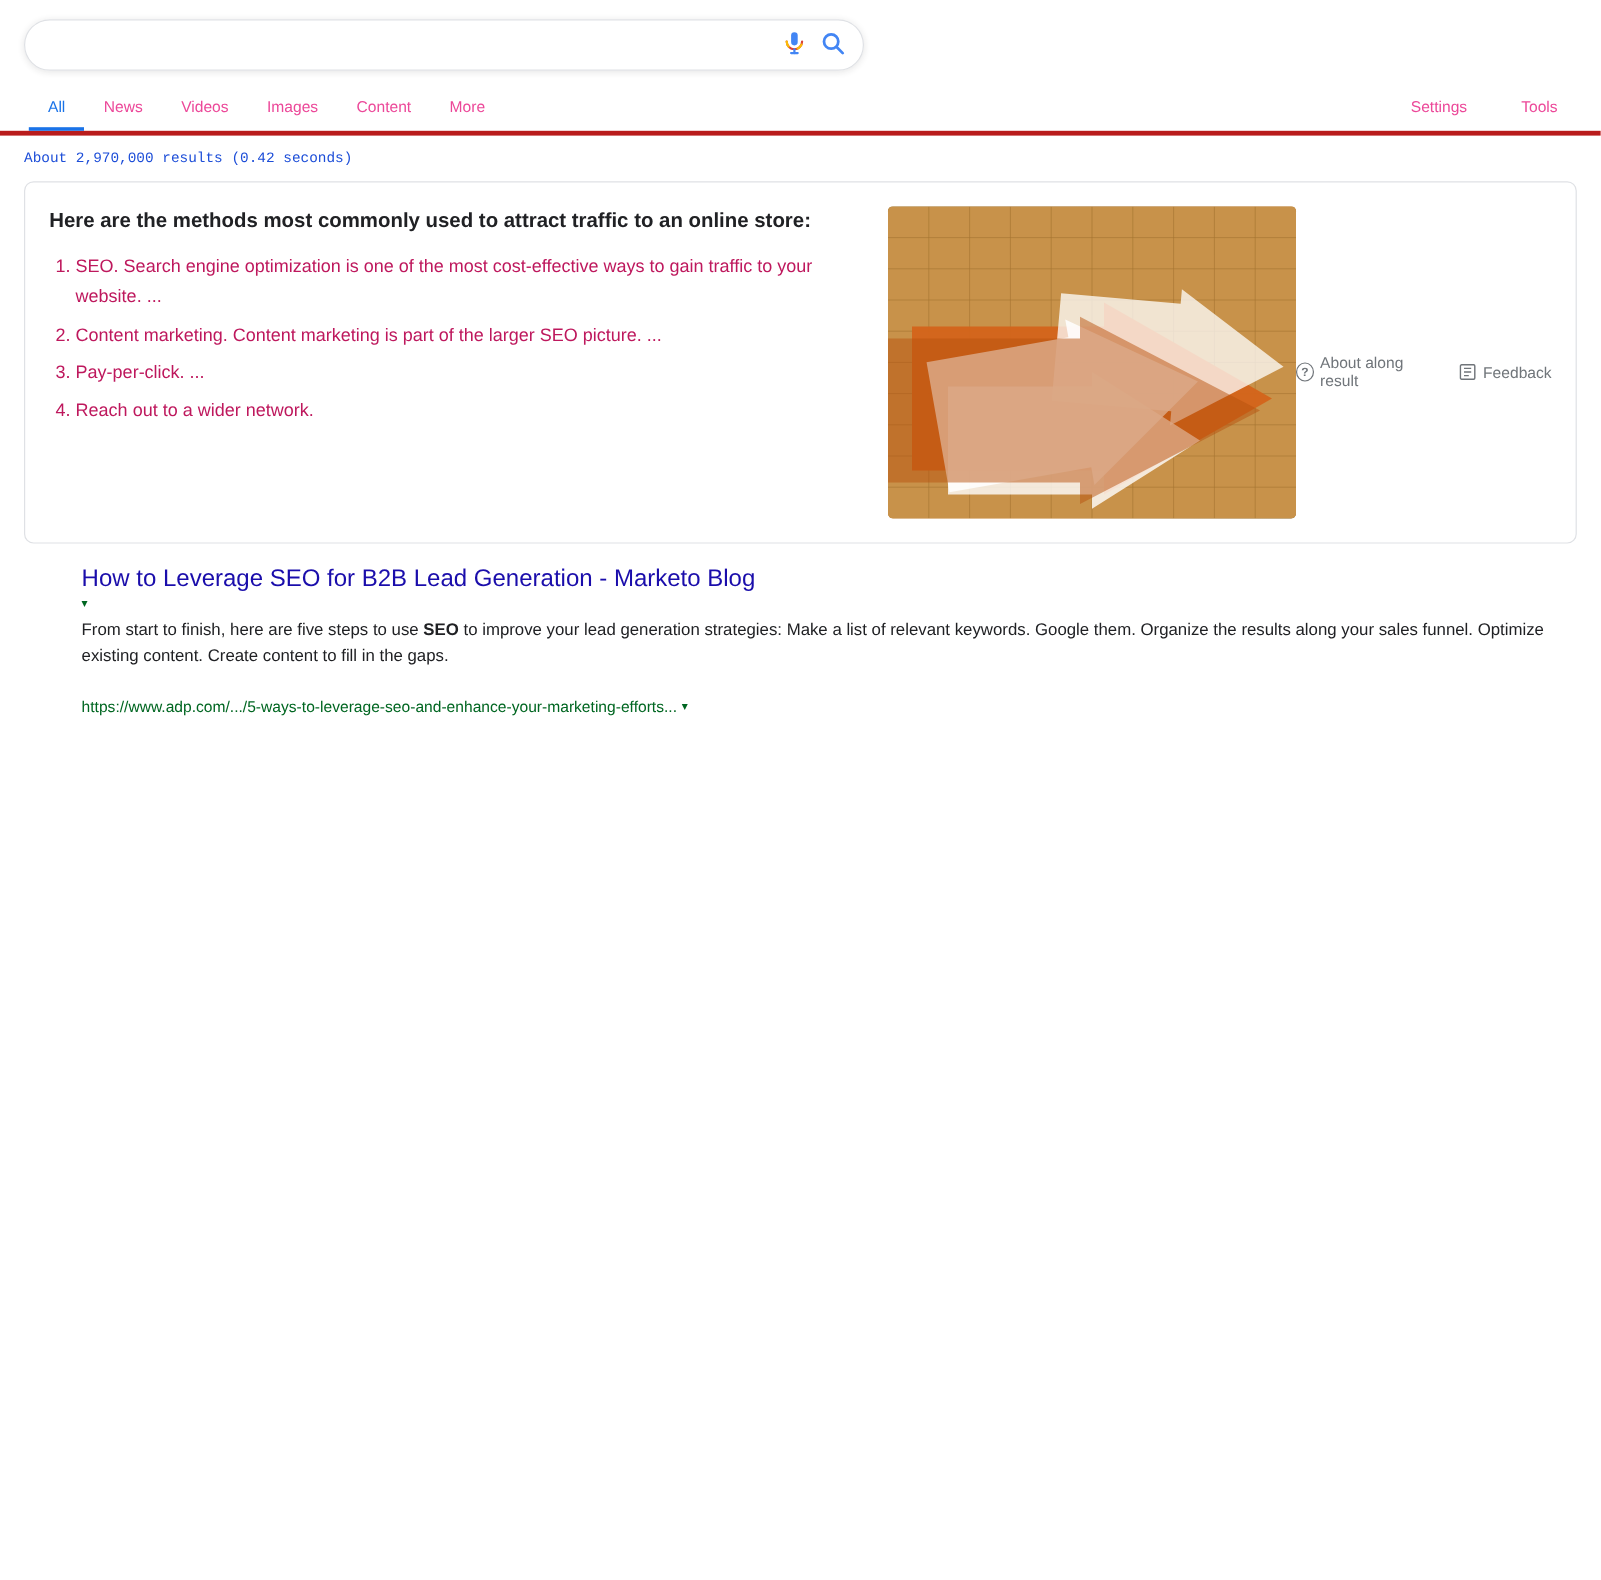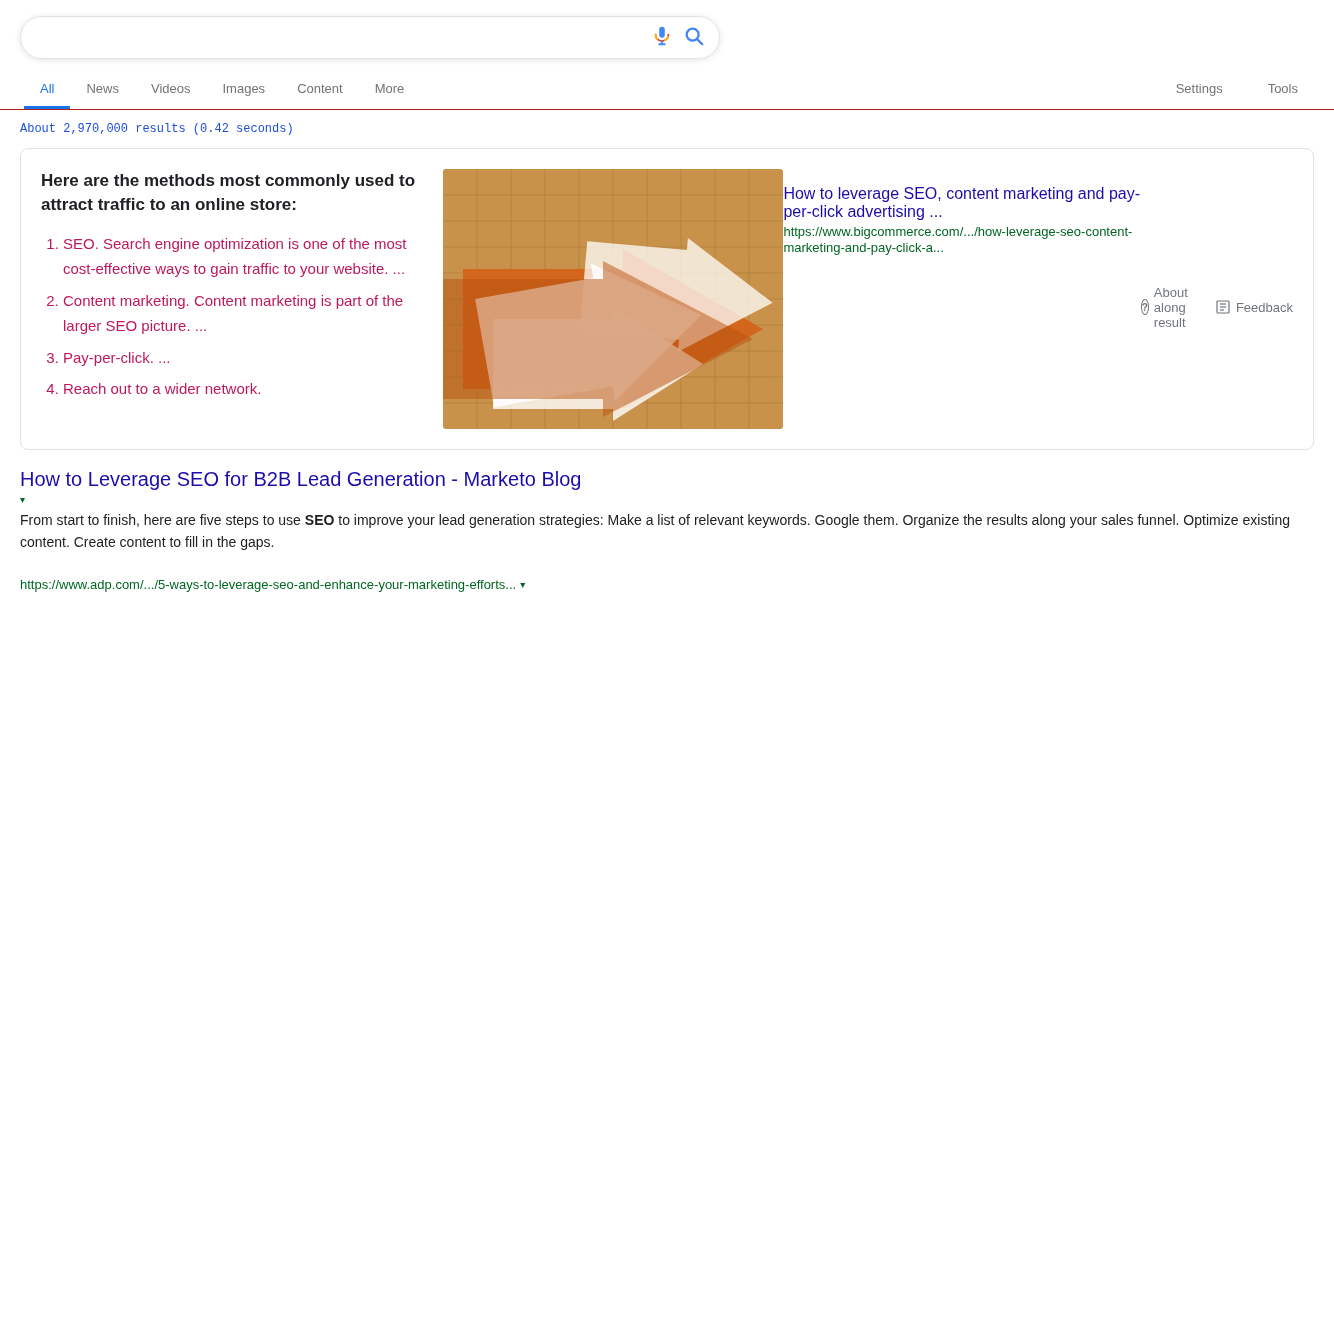--- a/index.html
+++ b/index.html
@@ -6,21 +6,21 @@
     body {
       font-family: Arial, sans-serif;
       background: #fff;
       color: #202124;
       font-size: 14px;
     }
 
     
     .search-header {
       padding: 16px 20px 0 20px;
-      border-bottom: 1px solid #b91c1c;
+      border-bottom: 4px solid #b91c1c;
     }
     .search-bar-row {
       display: flex;
       align-items: center;
       margin-bottom: 12px;
     }
     .search-box {
       display: flex;
       align-items: center;
       border: 1px solid #dfe1e5;
@@ -50,21 +50,21 @@
     
     .nav-tabs {
       display: flex;
       align-items: center;
       gap: 0;
       padding-left: 4px;
     }
     .nav-tab {
       padding: 10px 16px;
       font-size: 13px;
-      color: #737373;
+      color: #ec4899;
       cursor: pointer;
       border-bottom: 3px solid transparent;
       white-space: nowrap;
     }
     .nav-tab.active {
       color: #1a73e8;
       border-bottom: 3px solid #1a73e8;
       font-weight: 500;
     }
     .nav-spacer { flex: 1; }
@@ -186,20 +186,21 @@
       width: 16px;
       height: 16px;
       display: flex;
       align-items: center;
       justify-content: center;
     }
 
     
     .search-results {
       padding: 0 20px;
+      margin-left: 48px;
     }
     .result-item {
       margin-bottom: 24px;
     }
     .result-title {
       font-size: 20px;
       color: #1a0dab;
       text-decoration: none;
       display: block;
       margin-bottom: 2px;
@@ -314,24 +315,20 @@
 
         <polygon points="10,200 130,200 130,215 230,145 130,75 130,90 10,90" fill="white" opacity="0.85" transform="translate(30,20) rotate(-10, 120, 145)"></polygon>
         <polygon points="60,240 180,240 180,252 270,195 180,138 180,150 60,150" fill="white" opacity="0.8" transform="translate(-10,0)"></polygon>
         <polygon points="100,180 200,180 200,192 290,135 200,78 200,90 100,90" fill="white" opacity="0.75" transform="translate(40,-10) rotate(5, 190, 135)"></polygon>
 
         <polygon points="0,230 160,230 160,248 310,170 160,92 160,110 0,110" fill="#b8520e" opacity="0.5"></polygon>
       </svg>
     </div>
   </div>
 
-  <div class="featured-link-row">
-    <a class="featured-link" href="#">How to leverage SEO, content marketing and pay-per-click advertising ...</a>
-    <span class="featured-url">https://www.bigcommerce.com/.../how-leverage-seo-content-marketing-and-pay-click-a...</span>
-  </div>
 
   <div class="card-footer">
     <div class="card-footer-item">
       <div class="footer-icon">?</div>
       <span>About along result</span>
     </div>
     <div class="card-footer-item">
       <div class="feedback-icon">
         <svg width="14" height="14" viewBox="0 0 14 14" fill="none">
           <rect x="1" y="1" width="12" height="12" rx="1" stroke="#70757a" stroke-width="1.2" fill="none"></rect>

